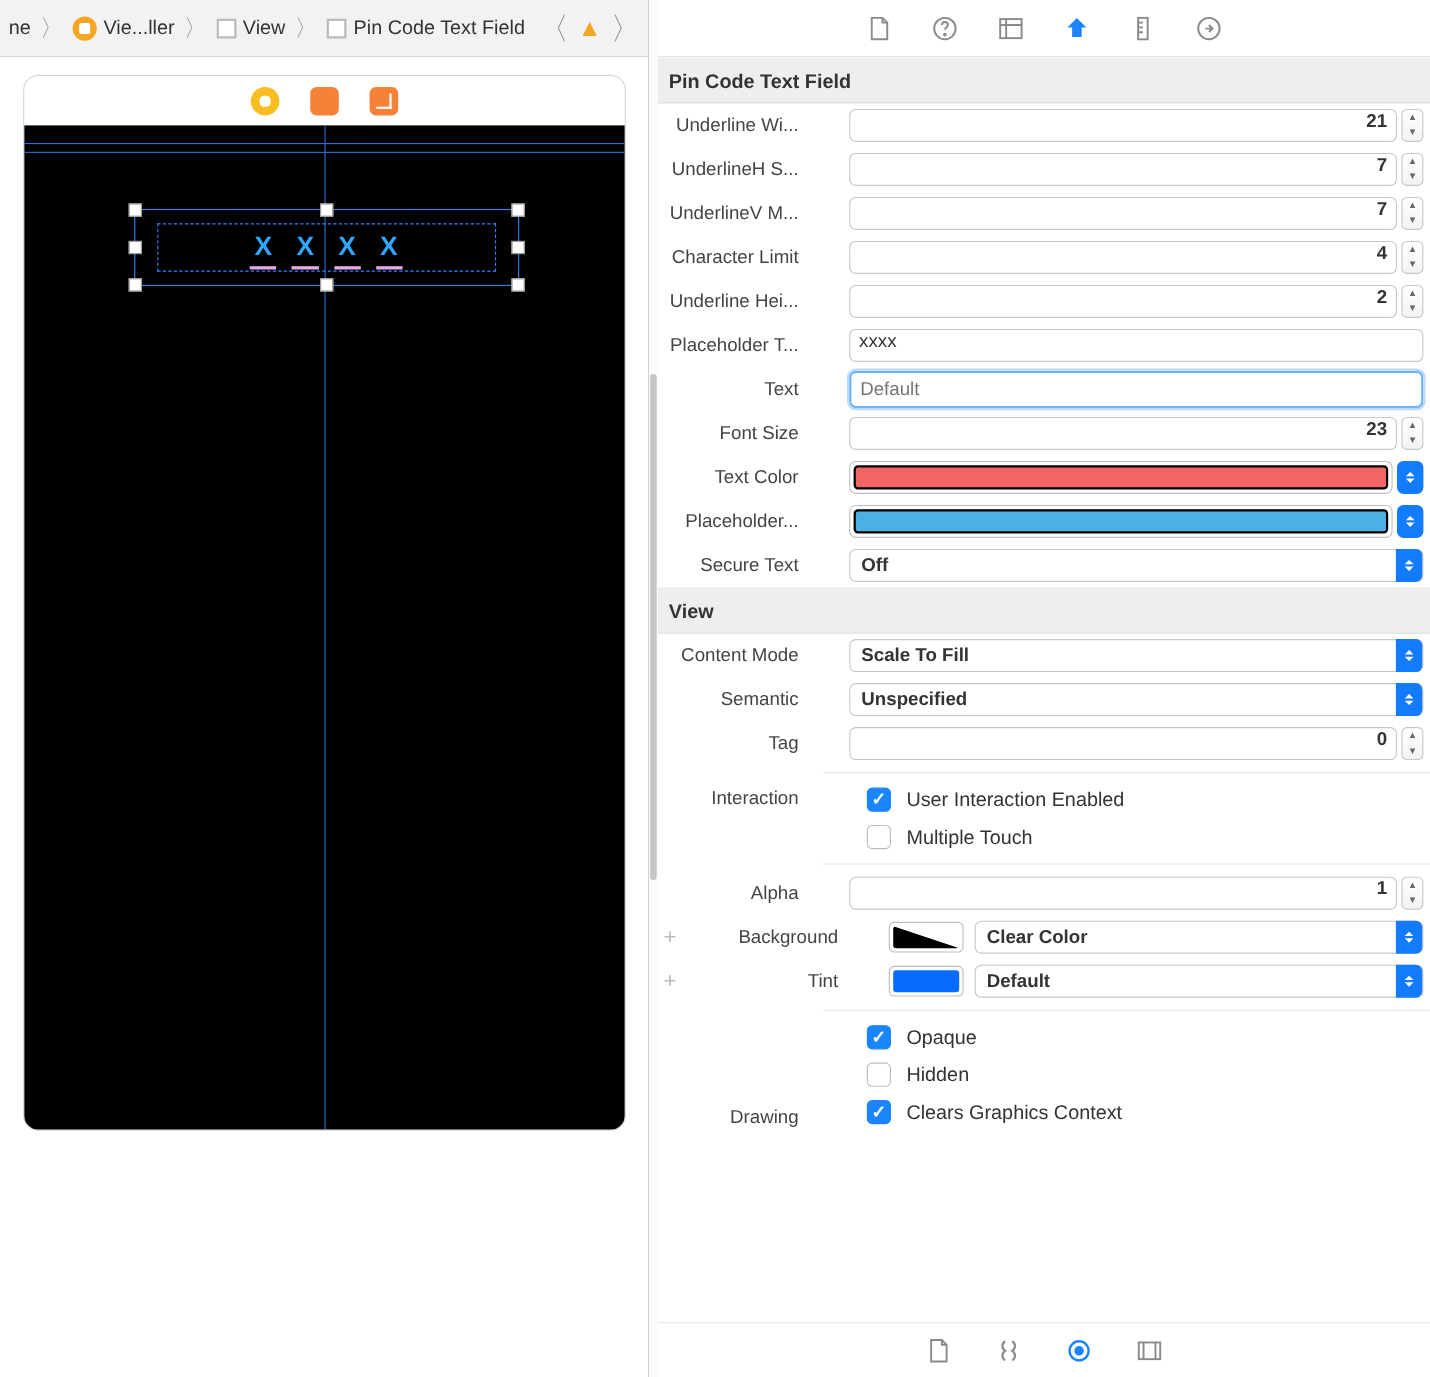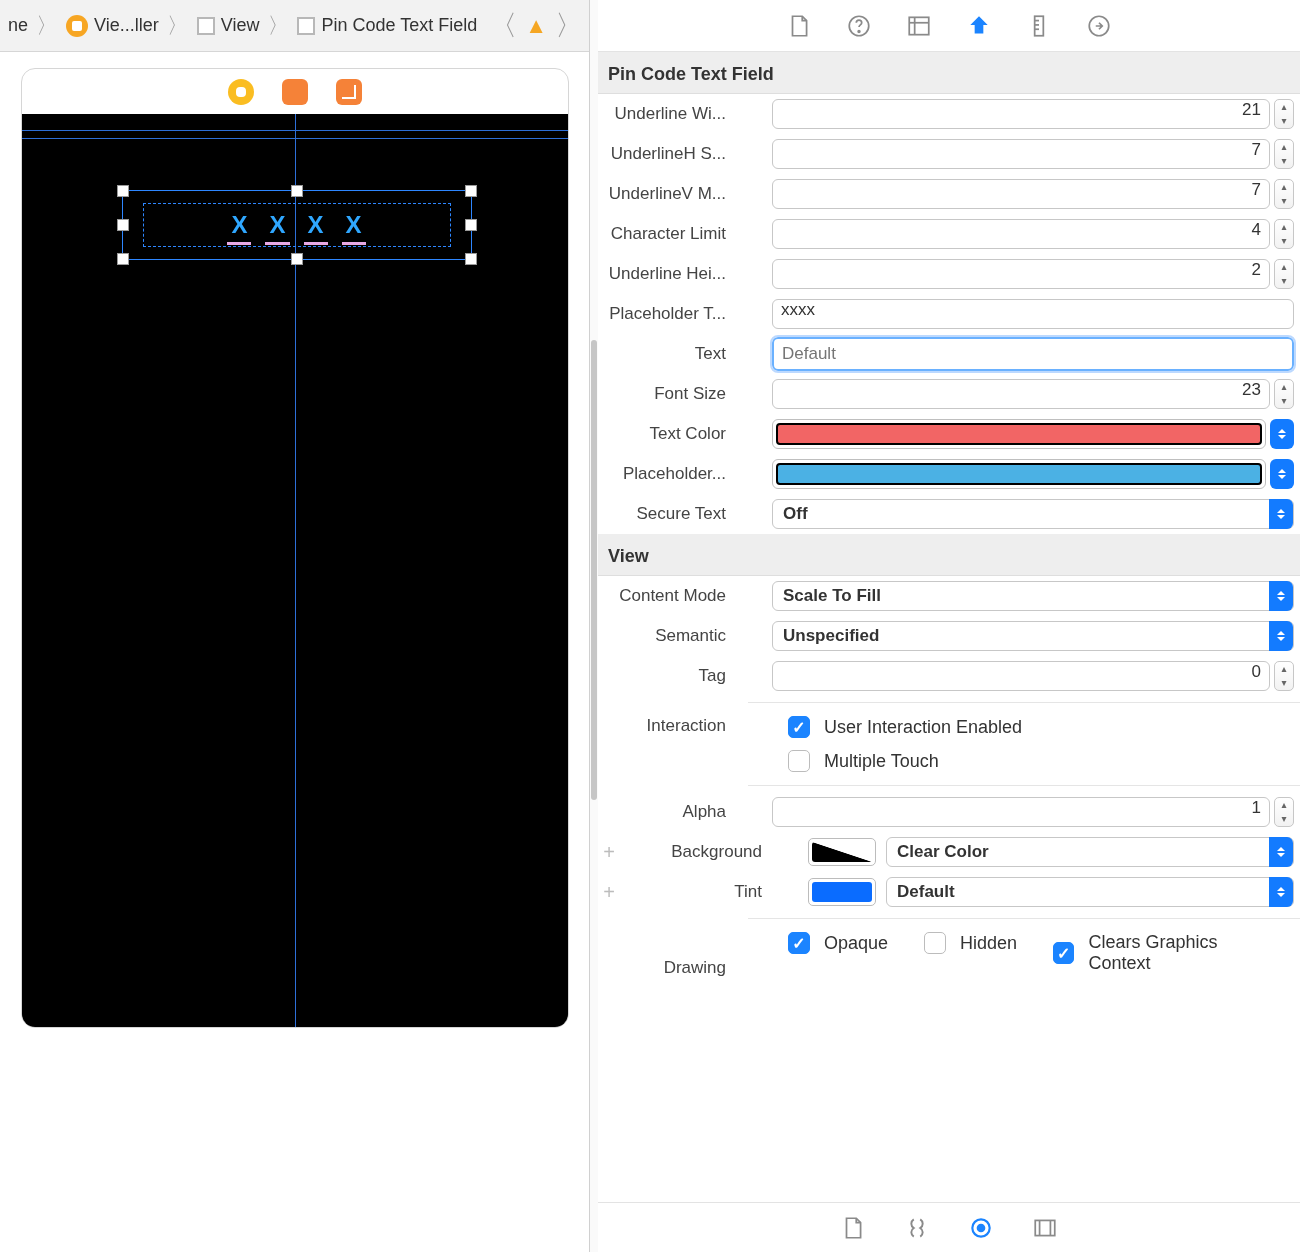--- a/index.html
+++ b/index.html
@@ -53,21 +53,21 @@
 .tab-ic svg{width:100%;height:100%;}
 
 .inspector { flex:1; overflow:auto; }
 .section-title { font-weight:700; font-size:18px; padding:12px 10px 8px; background:#eeeeee; border-bottom:1px solid #dedede; }
 .row { display:flex; align-items:center; min-height:40px; padding:3px 6px 3px 0;gap:36px; }
 .row .label { width:138px; text-align:right; padding-right:10px; color:#444; white-space:nowrap; overflow:hidden; text-overflow:ellipsis; font-size:17px;}
 .row .ctrl { flex:1; display:flex; align-items:center; gap:4px; }
 .num-input, .text-input, .select {
   flex:1; height:30px; border:1px solid #c7c7c7; border-radius:6px; background:#fff; padding:0 8px; font-size:17px;
 }
-.num-input { text-align:right; padding-right:8px; }
+.num-input { text-align:right; padding-right:8px;font-weight:bold; }
 .stepper { width:20px; height:30px; border:1px solid #c7c7c7; border-radius:5px; background:linear-gradient(#fff,#f2f2f2); display:flex; flex-direction:column; }
 .stepper span{flex:1;font-size:10px;color:#666;text-align:center;line-height:14px;}
 .text-focused { border:2px solid #6ab1ff; outline:2px solid #bcd9ff; }
 
 .color-well { flex:1; height:30px; border:1px solid #bfbfbf; border-radius:6px; display:flex; align-items:center; padding:3px; }
 .color-inner { flex:1; height:100%; border:2px solid #000; border-radius:4px; }
 .dd-arrow { width:24px; height:30px; background:#137bff; border-radius:6px; display:flex; flex-direction:column; align-items:center; justify-content:center; }
 .dd-arrow::before{content:"";border:4px solid transparent;border-bottom-color:#fff;margin-bottom:2px;}
 .dd-arrow::after{content:"";border:4px solid transparent;border-top-color:#fff;}
 
@@ -390,21 +390,21 @@
               <span class="sel-text">Default</span>
               <div class="dd-arrow"></div>
             </div>
           </div>
         </div>
 
       <div class="hr"></div>
 
       <div class="row" style="align-items:flex-end">
         <div class="label" style="padding-top:4px">Drawing</div>
-        <div class="ctrl" style="align-items:flex-start">
+        <div class="ctrl" style="flex-direction:column;align-items:flex-start">
           <div class="chk-row">
               <span class="chk checked"></span>
               <span>Opaque</span>
             </div>
           <div class="chk-row">
               <span class="chk"></span>
               <span>Hidden</span>
             </div>
           <div class="chk-row">
               <span class="chk checked"></span>

